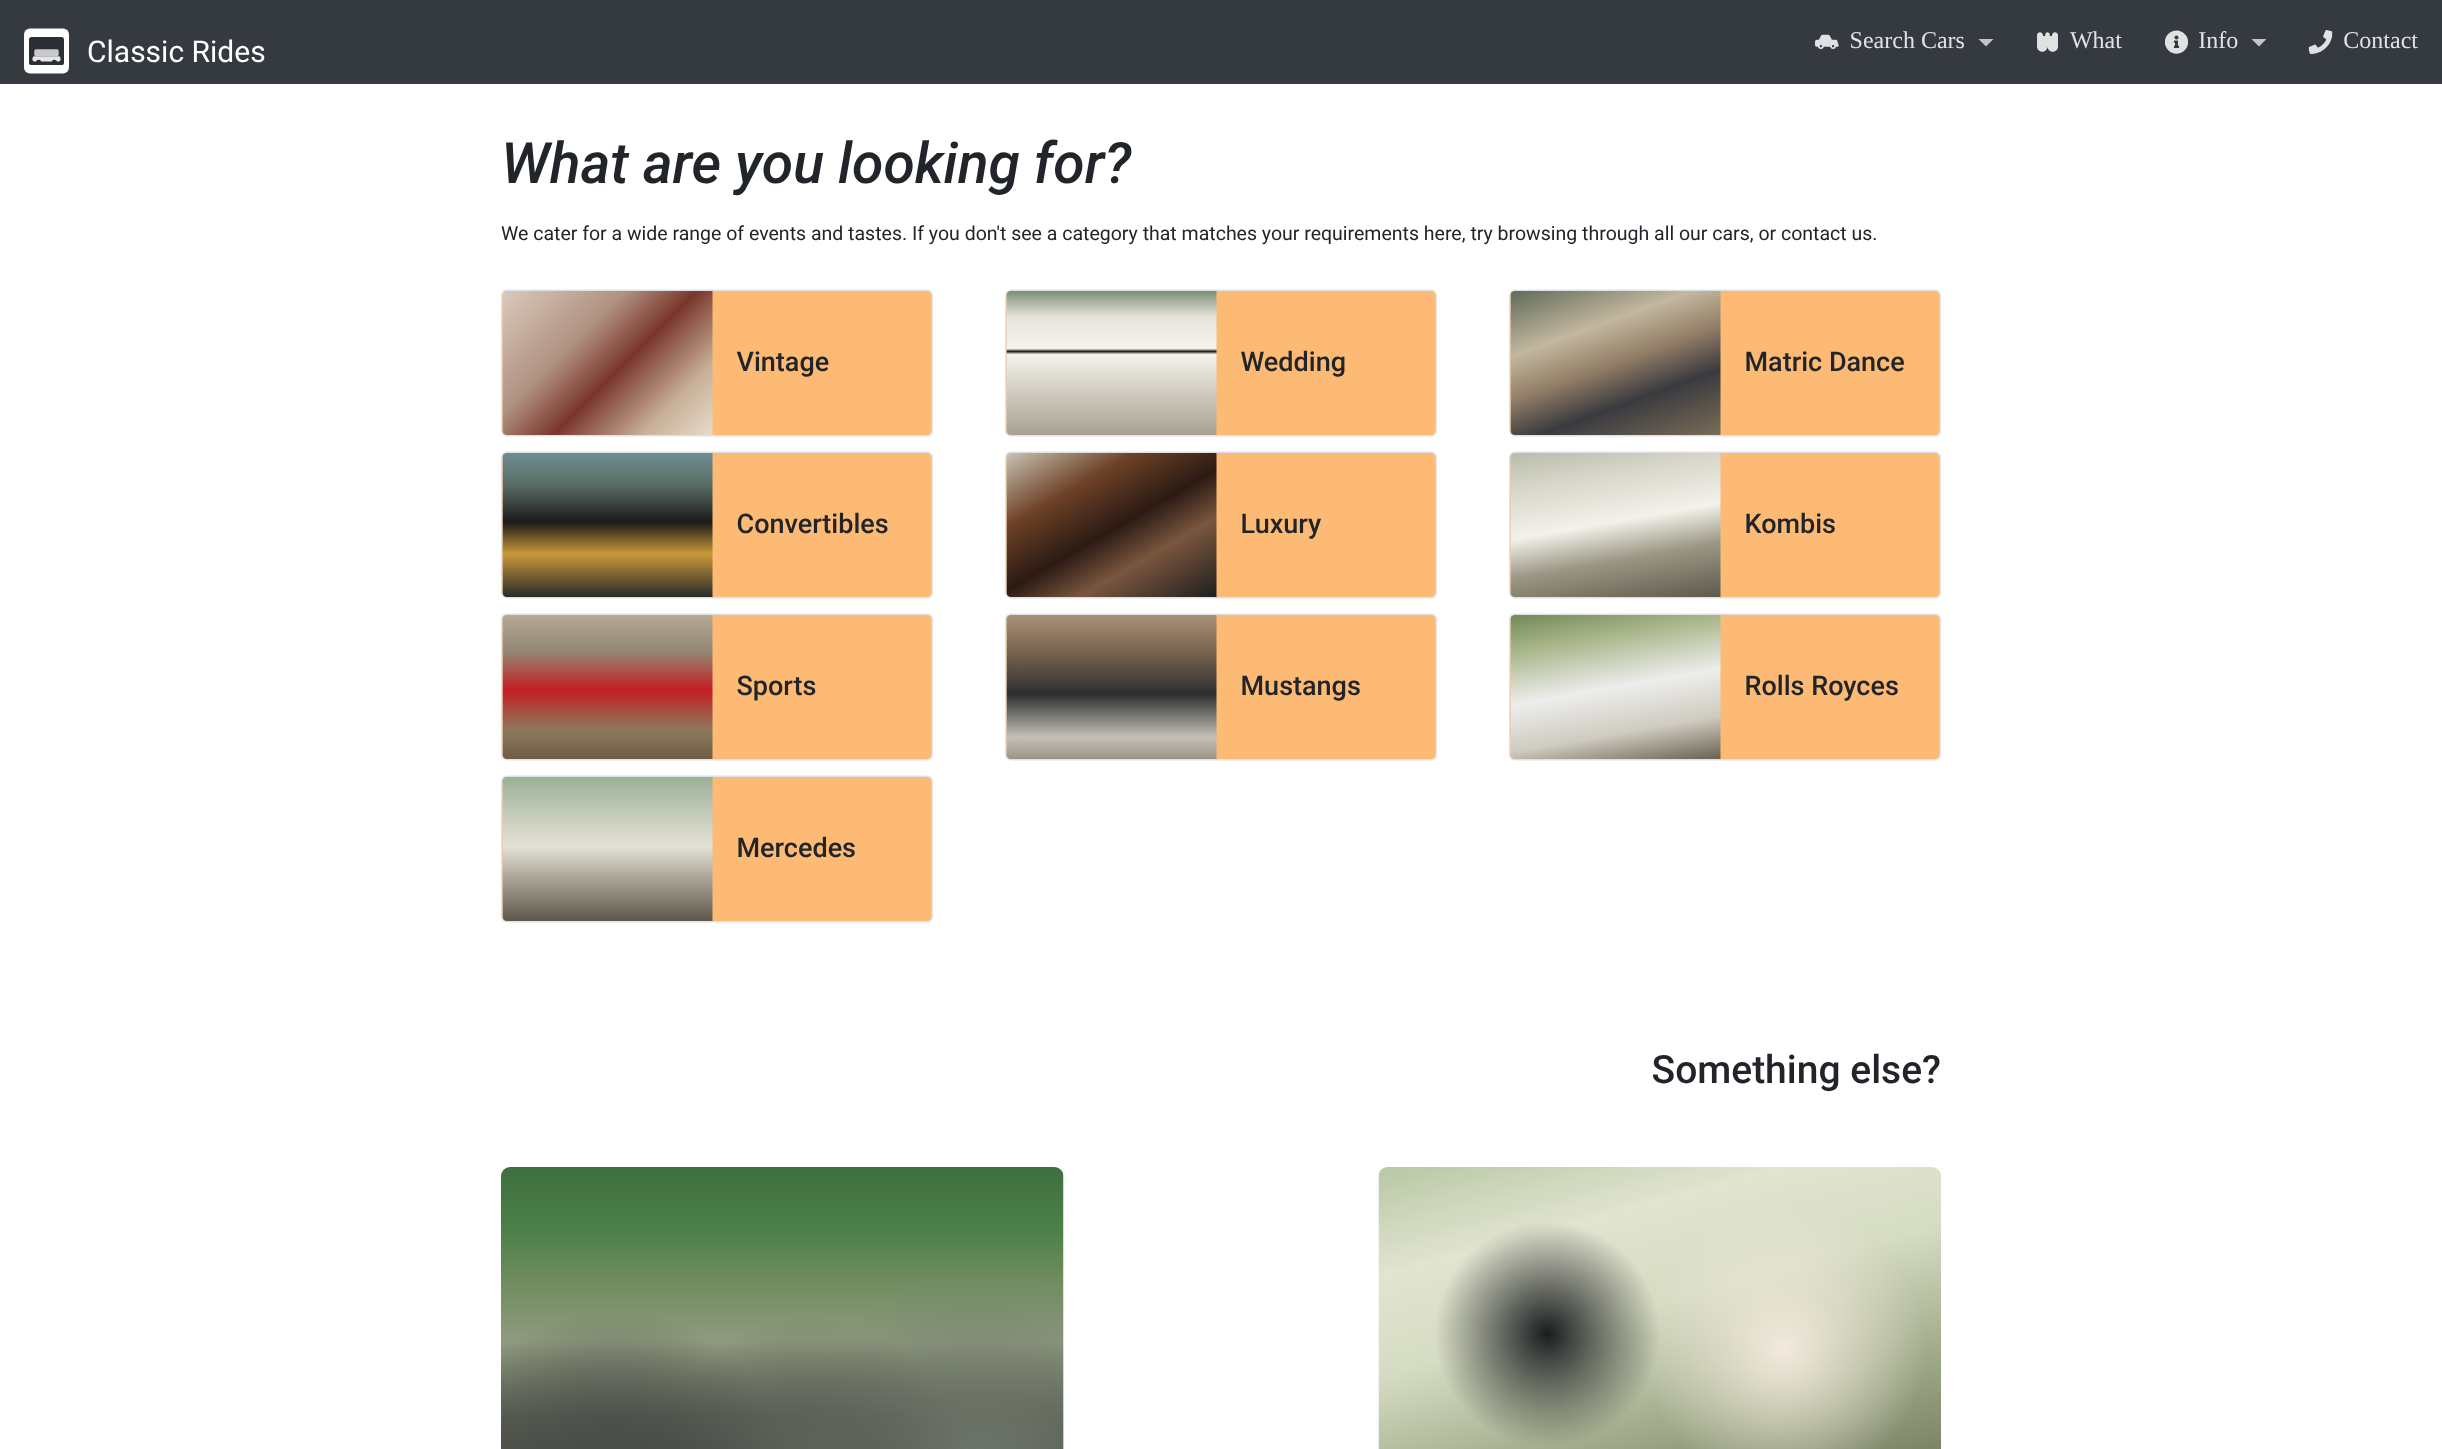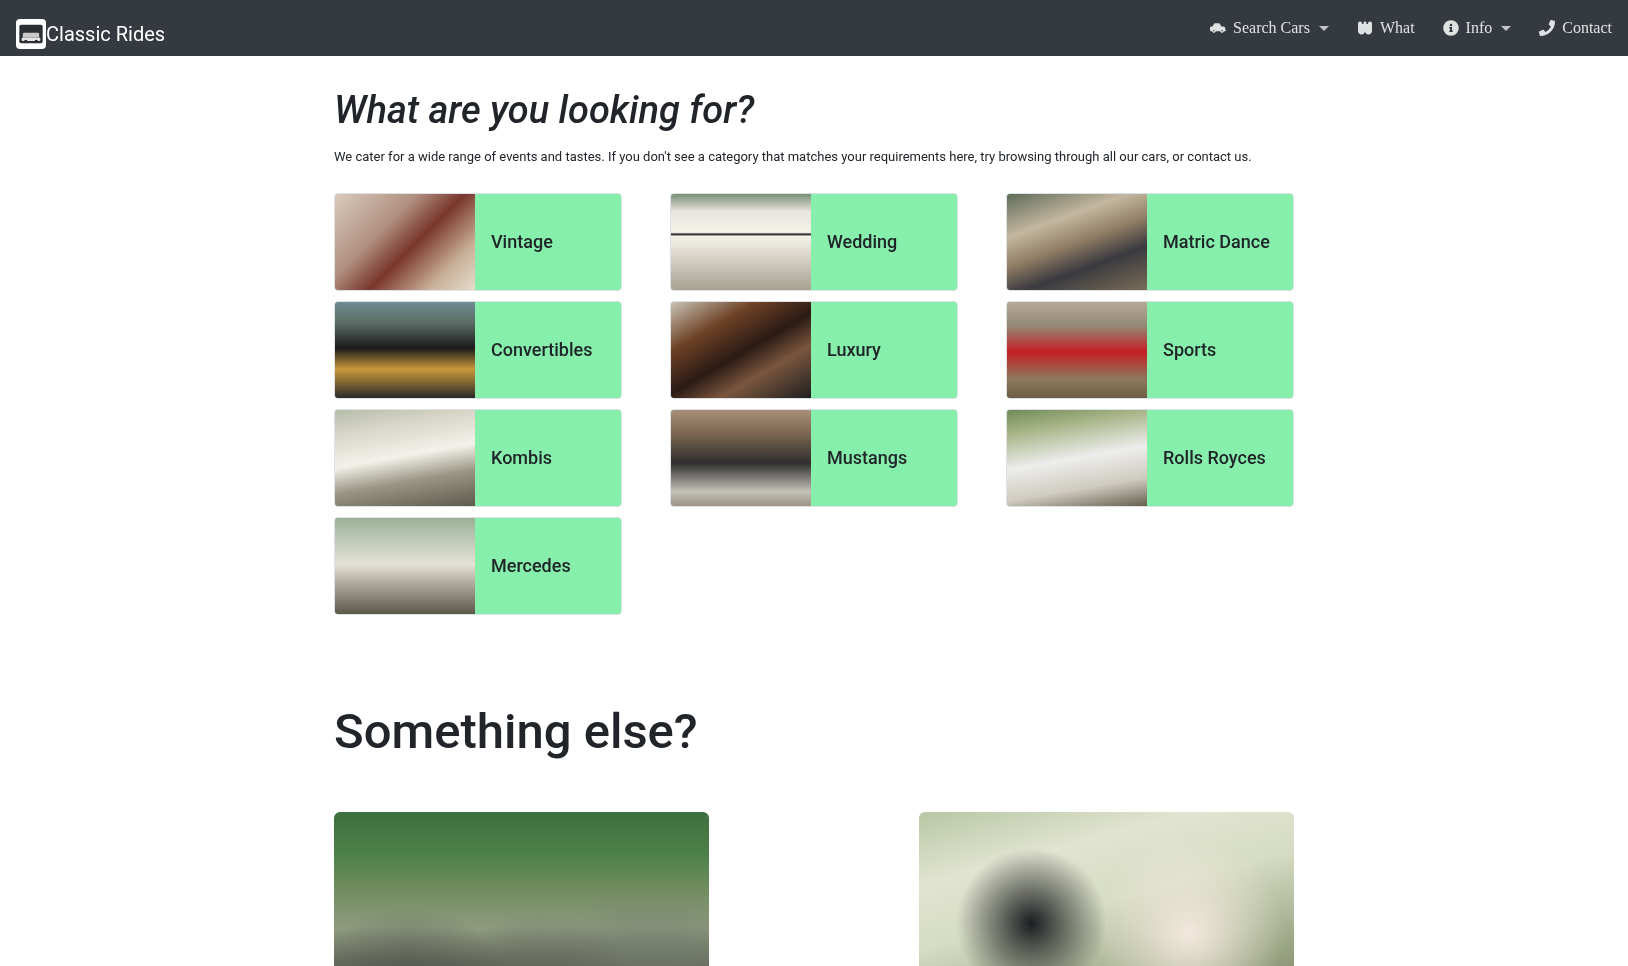--- a/index.html
+++ b/index.html
@@ -17,20 +17,21 @@
   .navbar {
     background: #343a40;
     display: flex;
     align-items: center;
     padding: 8px 16px;
     height: 56px;
   }
   .brand-wrap {
     display: flex;
     align-items: flex-start;
+    gap: 12px;
     cursor: pointer;
     margin-top: 11px;
   }
   .brand-logo {
     width: 30px;
     height: 30px;
     background: #fff;
     border-radius: 4px;
     display: flex;
     align-items: center;
@@ -95,40 +96,40 @@
     gap: 10px 48px;
   }
   .cat-card {
     display: flex;
     align-items: center;
     border: 1px solid #dee2e6;
     border-radius: 4px;
     overflow: hidden;
     height: 98px;
     cursor: pointer;
-    background: #86efac;
+    background: #fdba74;
   }
   .cat-thumb {
     width: 140px;
     min-width: 140px;
     height: 100%;
     display: block;
   }
   .cat-label {
     padding: 0 16px;
     font-size: 18px;
     font-weight: 500;
     color: #212529;
   }
 
   
   .else-title {
-    font-size: 49px;
+    font-size: 26px;
     font-weight: 500;
-    text-align: left;
+    text-align: right;
     margin-top: 80px;
     margin-bottom: 44px;
     color: #212529;
   }
   .else-row {
     display: flex;
     justify-content: center;
     gap: 210px;
   }
   .else-card {
@@ -243,26 +244,26 @@
       </div>
       <div class="cat-card">
         <div class="cat-thumb thumb-conv"></div>
         <span class="cat-label">Convertibles</span>
       </div>
       <div class="cat-card">
         <div class="cat-thumb thumb-lux"></div>
         <span class="cat-label">Luxury</span>
       </div>
       <div class="cat-card">
+        <div class="cat-thumb thumb-kombi"></div>
+        <span class="cat-label">Kombis</span>
+      </div>
+      <div class="cat-card">
         <div class="cat-thumb thumb-sports"></div>
         <span class="cat-label">Sports</span>
-      </div>
-      <div class="cat-card">
-        <div class="cat-thumb thumb-kombi"></div>
-        <span class="cat-label">Kombis</span>
       </div>
       <div class="cat-card">
         <div class="cat-thumb thumb-mustang"></div>
         <span class="cat-label">Mustangs</span>
       </div>
       <div class="cat-card">
         <div class="cat-thumb thumb-rolls"></div>
         <span class="cat-label">Rolls Royces</span>
       </div>
       <div class="cat-card">

